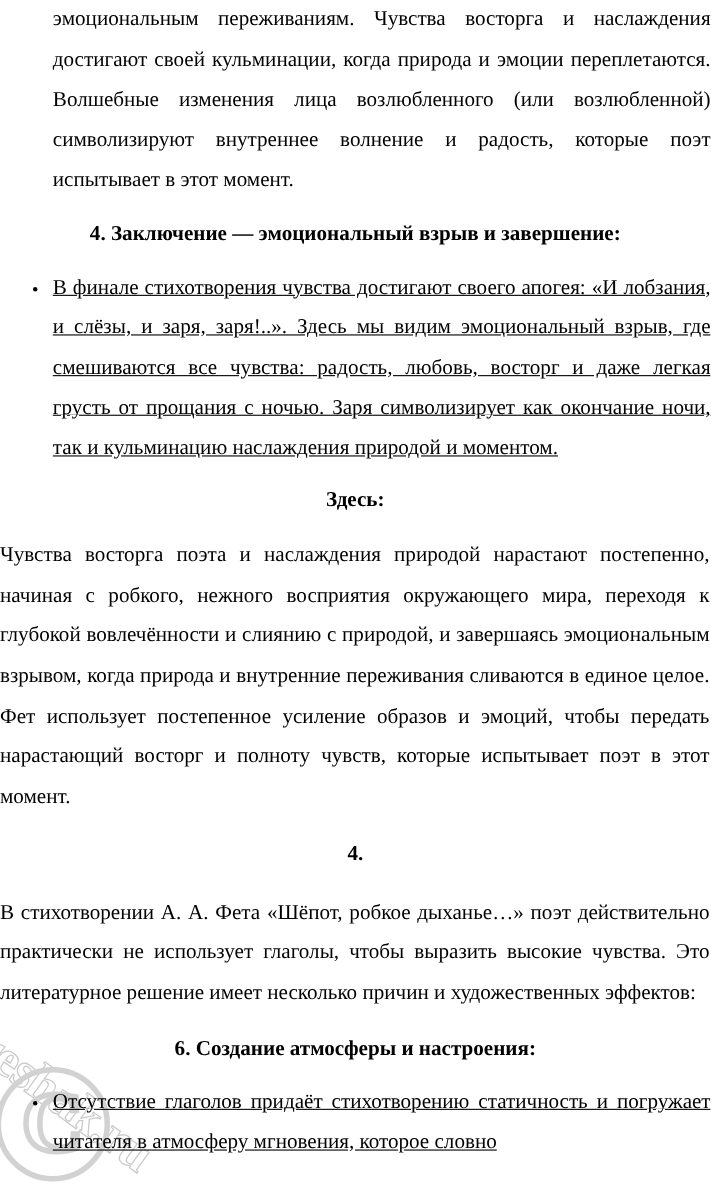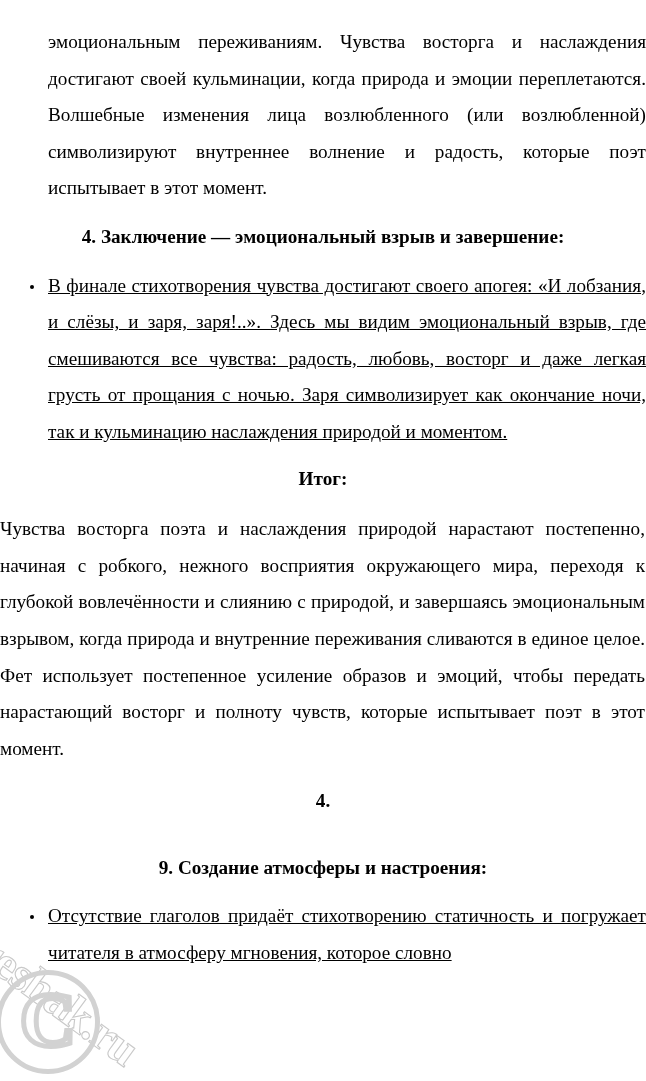--- a/index.html
+++ b/index.html
@@ -69,21 +69,20 @@
     line-height: 1;
     color: transparent;
     -webkit-text-stroke: 5px #d2d2d2;
   }
 
   
   #content {
     position: relative;
     z-index: 2;
     padding: 0;
-    margin-top: 24px;
   }
 
   p.body, p.head, li.bullet {
     margin: 0;
     font-size: 19.2px;
     line-height: 36.6px;
     text-align: justify;
     text-justify: inter-word;
     hyphens: none;
   }
@@ -148,36 +147,37 @@
     <p class="head">4. Заключение — эмоциональный взрыв и завершение:</p>
 
     <div class="sp-12"></div>
 
     <ul class="blist">
       <li class="bullet">В финале стихотворения чувства достигают своего апогея: «И лобзания, и слёзы, и заря, заря!..». Здесь мы видим эмоциональный взрыв, где смешиваются все чувства: радость, любовь, восторг и даже легкая грусть от прощания с ночью. Заря символизирует как окончание ночи, так и кульминацию наслаждения природой и моментом.</li>
     </ul>
 
     <div class="sp-10"></div>
 
-    <p class="head">Итог:</p>
+    <p class="head">Здесь:</p>
 
     <div class="sp-14"></div>
 
     <p class="body">Чувства восторга поэта и наслаждения природой нарастают постепенно, начиная с робкого, нежного восприятия окружающего мира, переходя к глубокой вовлечённости и слиянию с природой, и завершаясь эмоциональным взрывом, когда природа и внутренние переживания сливаются в единое целое. Фет использует постепенное усиление образов и эмоций, чтобы передать нарастающий восторг и полноту чувств, которые испытывает поэт в этот момент.</p>
 
     <div class="sp-16"></div>
 
     <p class="head">4.</p>
 
     <div class="sp-16"></div>
 
+    <p class="body">В стихотворении А. А. Фета «Шёпот, робкое дыханье…» поэт действительно практически не использует глаголы, чтобы выразить высокие чувства. Это литературное решение имеет несколько причин и художественных эффектов:</p>
 
     <div class="sp-14"></div>
 
-    <p class="head">9. Создание атмосферы и настроения:</p>
+    <p class="head">6. Создание атмосферы и настроения:</p>
 
     <div class="sp-12"></div>
 
     <ul class="blist">
       <li class="bullet">Отсутствие глаголов придаёт стихотворению статичность и погружает читателя в атмосферу мгновения, которое словно</li>
     </ul>
 
   </div>
 </div>
 

